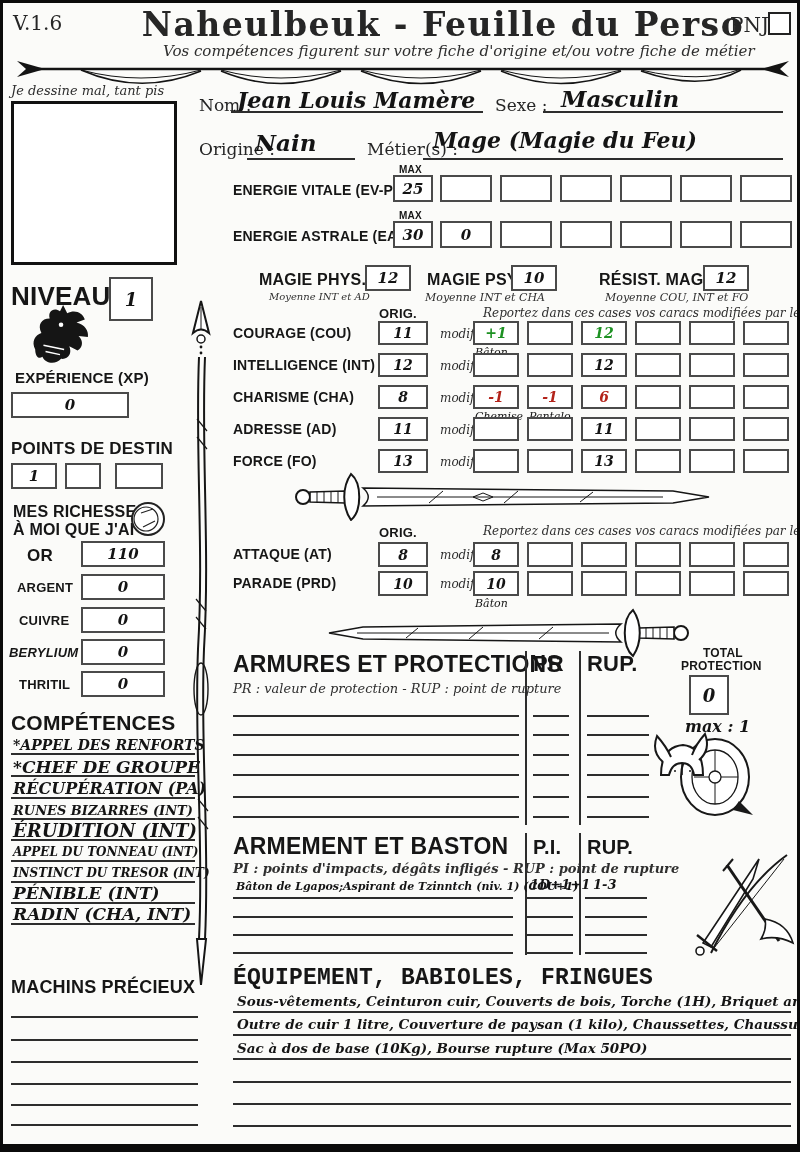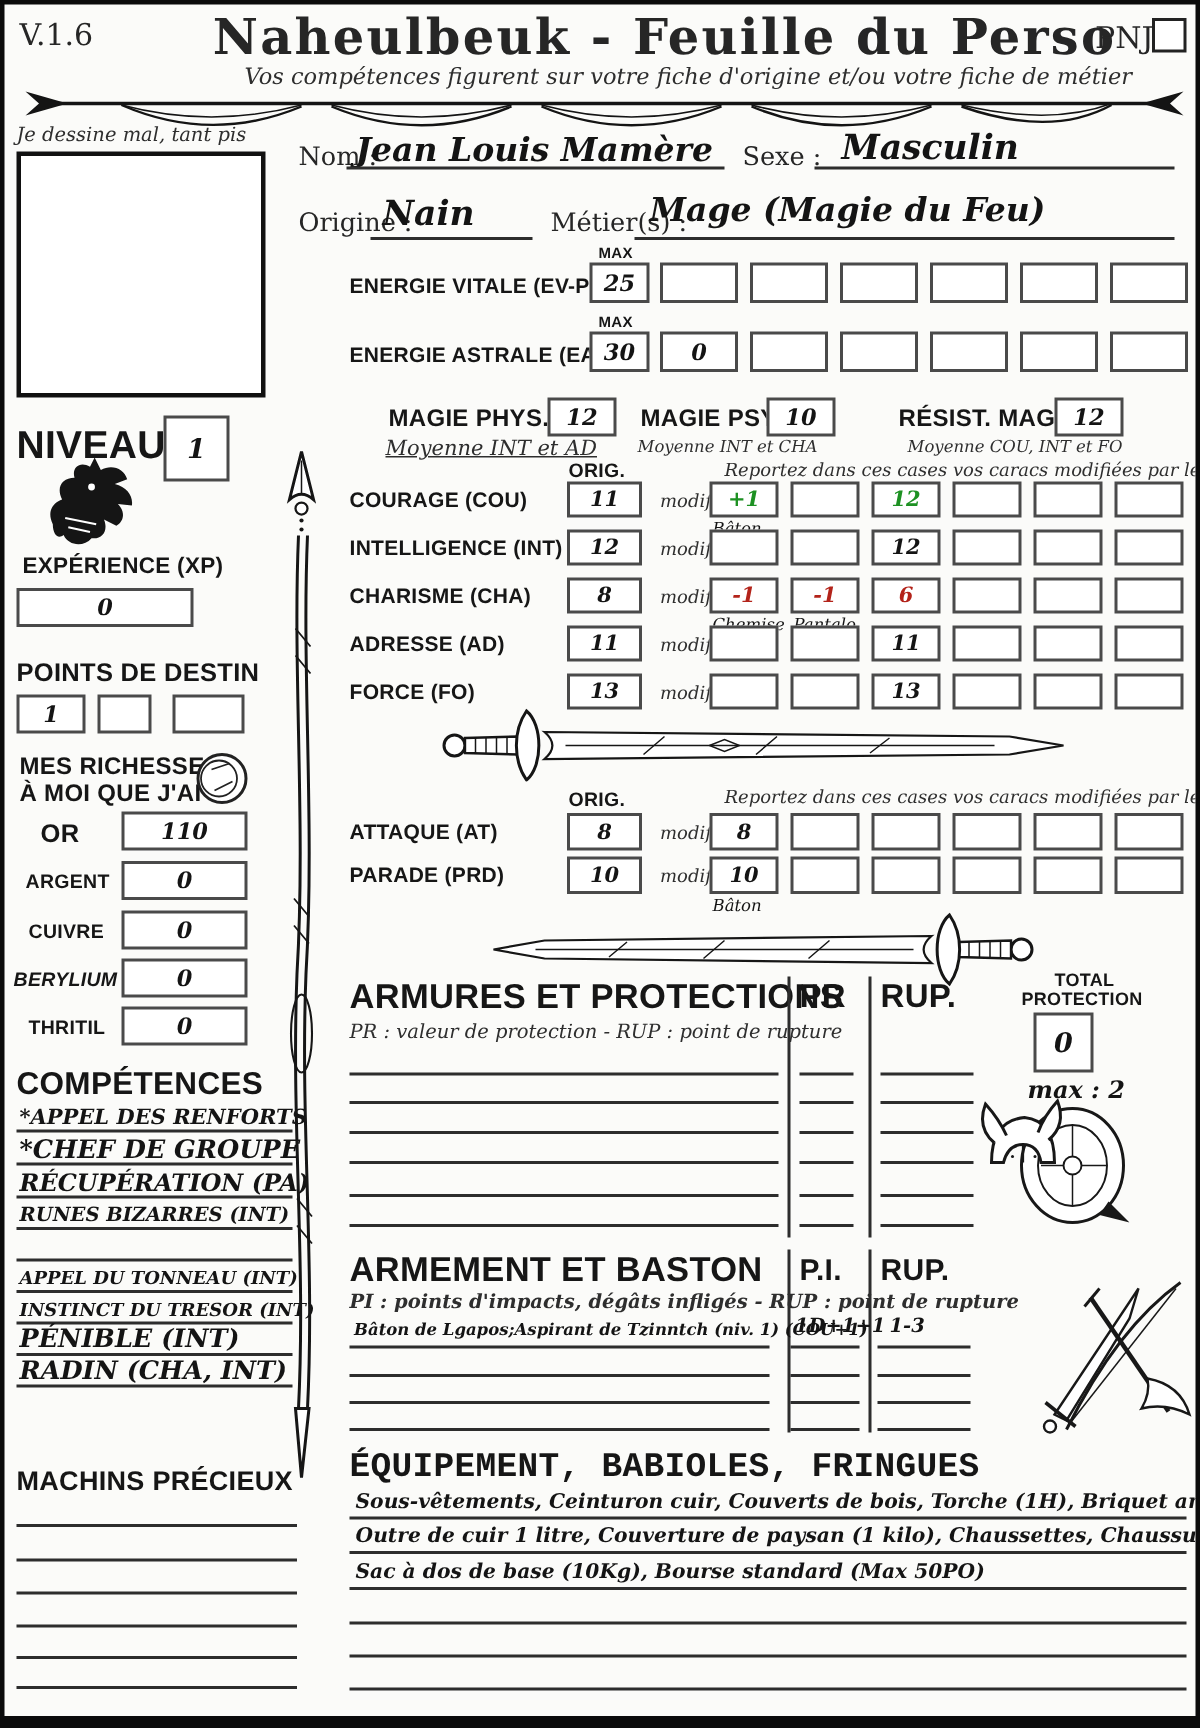--- a/index.html
+++ b/index.html
@@ -99,21 +99,21 @@
       <span class="hand" style="position:static;font-size:15px;"></span>
     </div>
   <div class="box" style="left:737px;top:218px;width:52px;height:27px;">
       <span class="hand" style="position:static;font-size:15px;"></span>
     </div>
 
   <div class="hdr" style="left:256px;top:268px;font-size:16px;">MAGIE PHYS.</div>
   <div class="box" style="left:362px;top:262px;width:46px;height:26px;">
       <span class="hand" style="position:static;font-size:15px;">12</span>
     </div>
-  <div class="cali" style="left:254px;top:288px;font-size:14px;text-decoration:underline;">Moyenne INT et AD</div>
+  <div class="cali" style="left:266px;top:288px;font-size:10px;">Moyenne INT et AD</div>
   <div class="hdr" style="left:424px;top:268px;font-size:16px;">MAGIE PSY.</div>
   <div class="box" style="left:508px;top:262px;width:46px;height:26px;">
       <span class="hand" style="position:static;font-size:15px;">10</span>
     </div>
   <div class="cali" style="left:422px;top:288px;font-size:11px;">Moyenne INT et CHA</div>
   <div class="hdr" style="left:596px;top:268px;font-size:16px;">RÉSIST. MAGIE</div>
   <div class="box" style="left:700px;top:262px;width:46px;height:26px;">
       <span class="hand" style="position:static;font-size:15px;">12</span>
     </div>
   <div class="cali" style="left:602px;top:288px;font-size:11px;">Moyenne COU, INT et FO</div>
@@ -344,21 +344,21 @@
     <div class="ul" style="left:584px;top:793px;width:62px;"></div>
   <div class="ul" style="left:230px;top:813px;width:286px;"></div>
     <div class="ul" style="left:530px;top:813px;width:36px;"></div>
     <div class="ul" style="left:584px;top:813px;width:62px;"></div>
 
   <div class="hdr" style="left:700px;top:643px;font-size:12px;">TOTAL</div>
   <div class="hdr" style="left:678px;top:656px;font-size:12px;">PROTECTION</div>
   <div class="box" style="left:686px;top:672px;width:40px;height:40px;">
       <span class="hand" style="position:static;font-size:18px;">0</span>
     </div>
-  <div class="hand" style="left:682px;top:714px;font-size:16px;">max : 2</div>
+  <div class="hand" style="left:682px;top:714px;font-size:16px;">max : 1</div>
 
   <div class="abs" style="left:650px;top:728px;">
     <svg width="100" height="88" viewBox="0 0 100 88">
       <ellipse cx="62" cy="46" rx="34" ry="38" fill="#fff" stroke="#181818" stroke-width="2"></ellipse>
       <ellipse cx="62" cy="46" rx="23" ry="27" fill="none" stroke="#181818" stroke-width="1.3"></ellipse>
       <circle cx="62" cy="46" r="6" fill="none" stroke="#181818" stroke-width="1.3"></circle>
       <path d="M62 19 L62 40 M62 52 L62 73 M41 46 L56 46 M68 46 L85 46" stroke="#181818" stroke-width="1"></path>
       <path d="M86 70 L100 84 L80 79 Z" fill="#181818"></path>
       <path d="M8 44 Q8 16 30 14 Q50 16 50 44 L41 44 Q39 32 29 32 Q19 32 16 44 Z" fill="#fff" stroke="#181818" stroke-width="2"></path>
       <path d="M10 31 Q-2 21 4 5 Q13 15 18 26" fill="#fff" stroke="#181818" stroke-width="2"></path>
@@ -403,21 +403,21 @@
       <path d="M76 66 Q98 70 104 90 Q88 82 72 86 Q78 76 76 66 Z" fill="#fff" stroke="#181818" stroke-width="1.6"></path>
       <path d="M44 6 L34 18" stroke="#181818" stroke-width="2"></path>
     </svg>
   </div>
 
   <div class="hdr" style="left:230px;top:962px;font-size:23px;font-family:Liberation Mono, monospace;">ÉQUIPEMENT, BABIOLES, FRINGUES</div>
   <div class="hand" style="left:234px;top:990px;font-size:13.5px;">Sous-vêtements, Ceinturon cuir, Couverts de bois, Torche (1H), Briquet amadou, Écuelle</div>
   <div class="ul" style="left:230px;top:1008px;width:558px;"></div>
   <div class="hand" style="left:234px;top:1013px;font-size:13.5px;">Outre de cuir 1 litre, Couverture de paysan (1 kilo), Chaussettes, Chaussures de paysan</div>
   <div class="ul" style="left:230px;top:1031px;width:558px;"></div>
-  <div class="hand" style="left:234px;top:1037px;font-size:13.5px;">Sac à dos de base (10Kg), Bourse standard (Max 50PO)</div>
+  <div class="hand" style="left:234px;top:1037px;font-size:13.5px;">Sac à dos de base (10Kg), Bourse rupture (Max 50PO)</div>
   <div class="ul" style="left:230px;top:1055px;width:558px;"></div>
   <div class="ul" style="left:230px;top:1078px;width:558px;"></div>
   <div class="ul" style="left:230px;top:1100px;width:558px;"></div>
   <div class="ul" style="left:230px;top:1122px;width:558px;"></div>
   <div class="ul" style="left:230px;top:1141px;width:558px;"></div>
 
   <div class="hdr" style="left:8px;top:278px;font-size:26px;">NIVEAU</div>
   <div class="box" style="left:106px;top:274px;width:44px;height:44px;">
       <span class="hand" style="position:static;font-size:18px;">1</span>
     </div>
@@ -479,20 +479,21 @@
 
   <div class="hdr" style="left:8px;top:708px;font-size:21px;">COMPÉTENCES</div>
   <div class="hand" style="left:10px;top:734px;font-size:14px;">*APPEL DES RENFORTS</div>
     <div class="ul" style="left:8px;top:750px;width:184px;"></div>
   <div class="hand" style="left:10px;top:754px;font-size:17px;">*CHEF DE GROUPE</div>
     <div class="ul" style="left:8px;top:772px;width:184px;"></div>
   <div class="hand" style="left:10px;top:776px;font-size:16px;">RÉCUPÉRATION (PA)</div>
     <div class="ul" style="left:8px;top:794px;width:184px;"></div>
   <div class="hand" style="left:10px;top:800px;font-size:13px;">RUNES BIZARRES (INT)</div>
     <div class="ul" style="left:8px;top:815px;width:184px;"></div>
+  <div class="hand" style="left:10px;top:817px;font-size:18px;">ÉRUDITION (INT)</div>
     <div class="ul" style="left:8px;top:836px;width:184px;"></div>
   <div class="hand" style="left:10px;top:842px;font-size:12px;">APPEL DU TONNEAU (INT)</div>
     <div class="ul" style="left:8px;top:857px;width:184px;"></div>
   <div class="hand" style="left:10px;top:863px;font-size:12px;">INSTINCT DU TRESOR (INT)</div>
     <div class="ul" style="left:8px;top:878px;width:184px;"></div>
   <div class="hand" style="left:10px;top:880px;font-size:17px;">PÉNIBLE (INT)</div>
     <div class="ul" style="left:8px;top:899px;width:184px;"></div>
   <div class="hand" style="left:10px;top:901px;font-size:17px;">RADIN (CHA, INT)</div>
     <div class="ul" style="left:8px;top:920px;width:184px;"></div>
 

